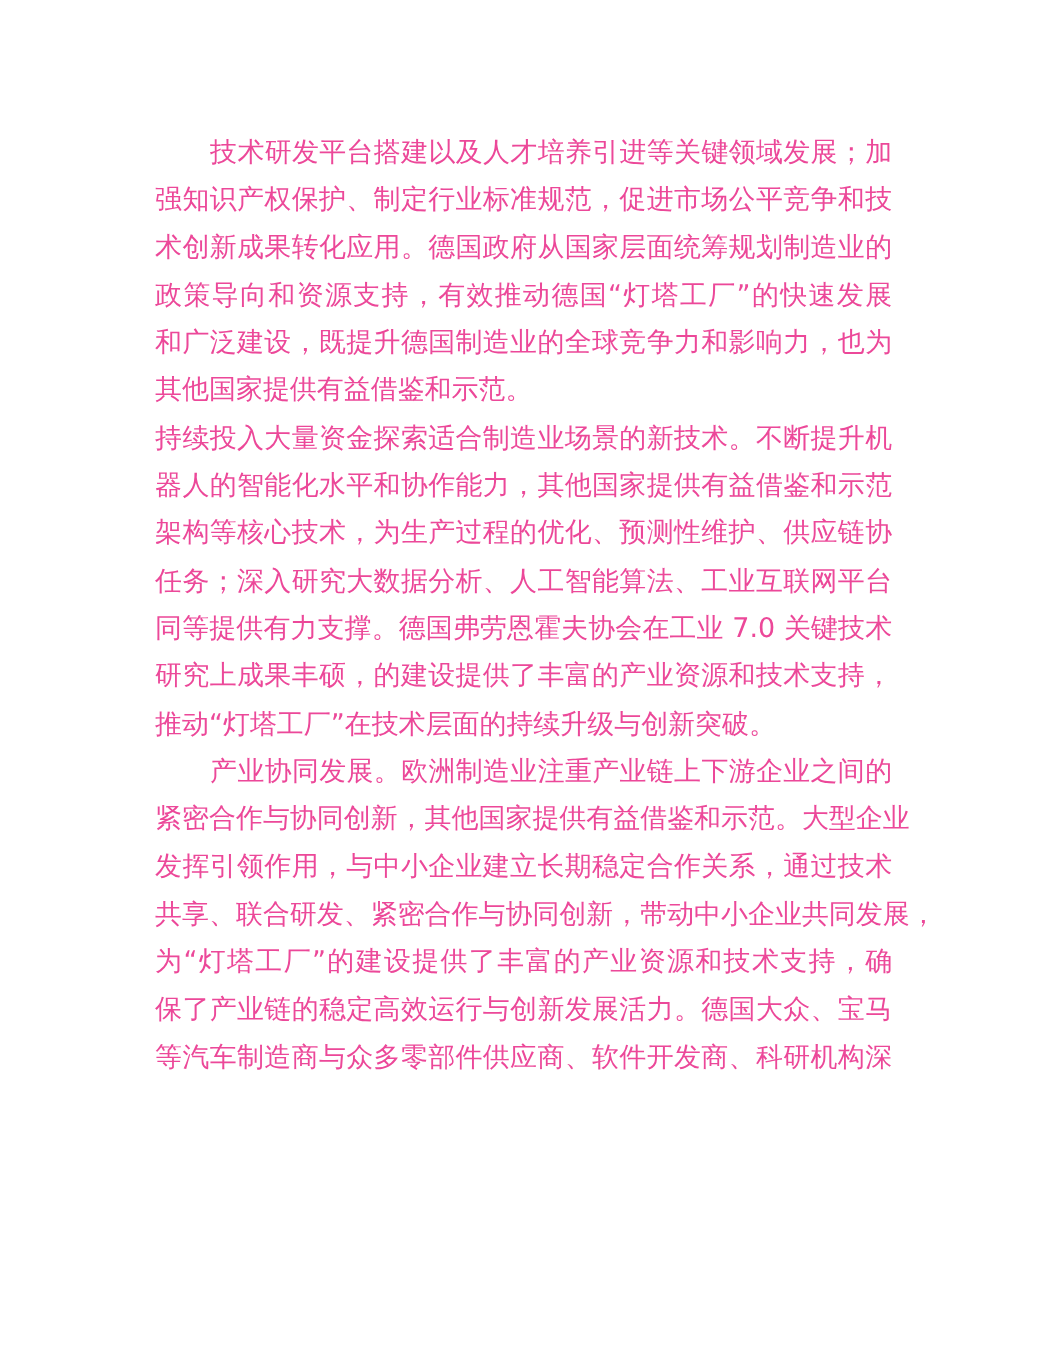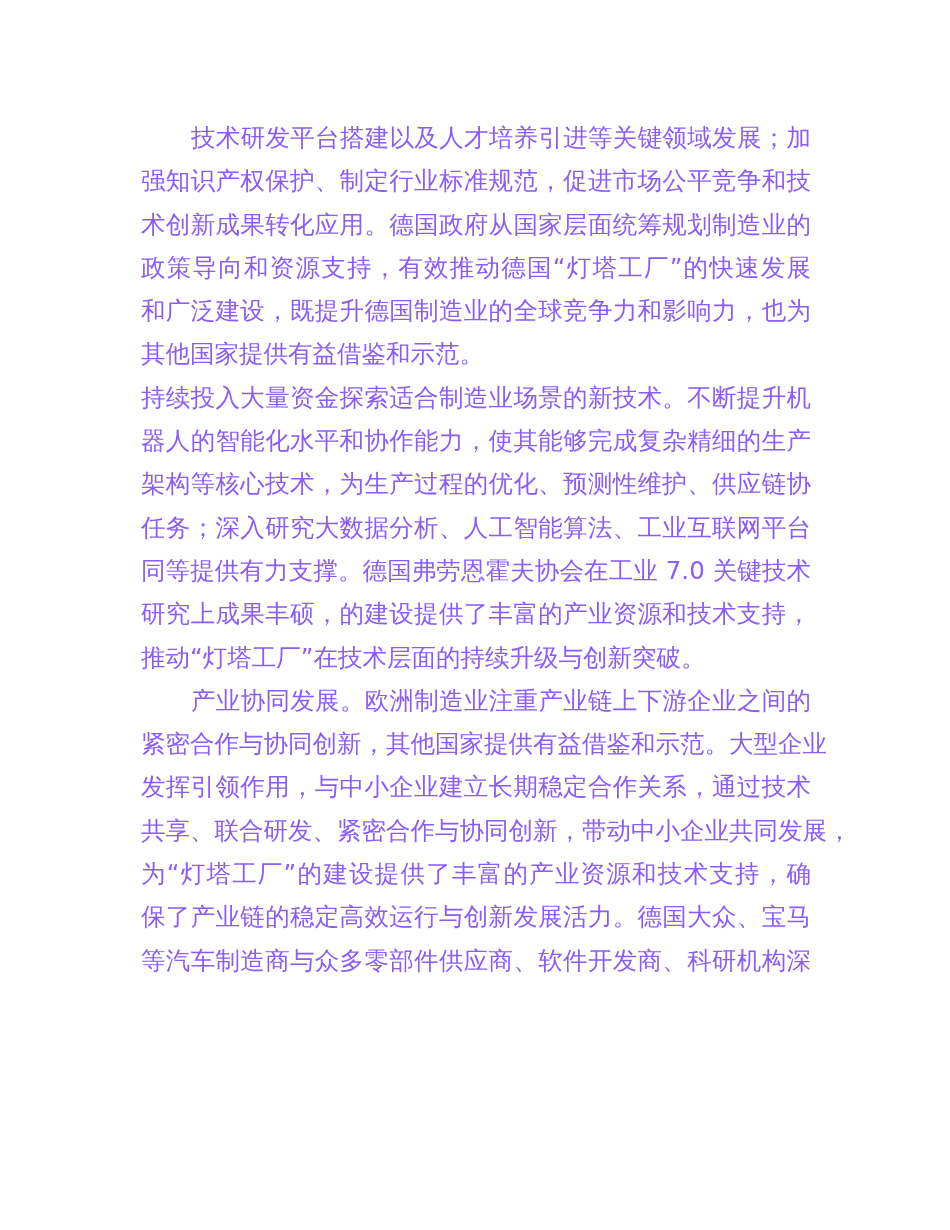--- a/index.html
+++ b/index.html
@@ -17,21 +17,21 @@
       position: absolute;
       left: 141px;
       top: 116px;
       width: 670px;
     }
     .line {
       height: 43.3px;
       line-height: 43.3px;
       font-family: "DejaVu Sans", "Liberation Sans", sans-serif;
       font-size: 24.5px;
-      color: #8b5cf6;
+      color: #ec4899;
       white-space: nowrap;
       text-align: justify;
       text-align-last: justify;
       letter-spacing: 0px;
     }
     .line.indent {
       padding-left: 50px;
     }
     .line.last {
       text-align-last: left;
@@ -51,21 +51,21 @@
     <div class="line">术创新成果转化应用。德国政府从国家层面统筹规划制造业的</div>
     <div class="line">政策导向和资源支持，有效推动德国“灯塔工厂”的快速发展</div>
     <div class="line">和广泛建设，既提升德国制造业的全球竞争力和影响力，也为</div>
     <div class="line last">其他国家提供有益借鉴和示范。</div>
   </div>
 
   <div class="para-gap"></div>
 
   <div class="paragraph">
     <div class="line">持续投入大量资金探索适合制造业场景的新技术。不断提升机</div>
-    <div class="line">器人的智能化水平和协作能力，使其能够完成复杂精细的生产</div>
+    <div class="line">器人的智能化水平和协作能力，其他国家提供有益借鉴和示范</div>
     <div class="line">架构等核心技术，为生产过程的优化、预测性维护、供应链协</div>
     <div class="line">任务；深入研究大数据分析、人工智能算法、工业互联网平台</div>
     <div class="line">同等提供有力支撑。德国弗劳恩霍夫协会在工业 7.0 关键技术</div>
     <div class="line">研究上成果丰硕，的建设提供了丰富的产业资源和技术支持，</div>
     <div class="line last">推动“灯塔工厂”在技术层面的持续升级与创新突破。</div>
   </div>
 
   <div class="para-gap"></div>
 
   <div class="paragraph">

